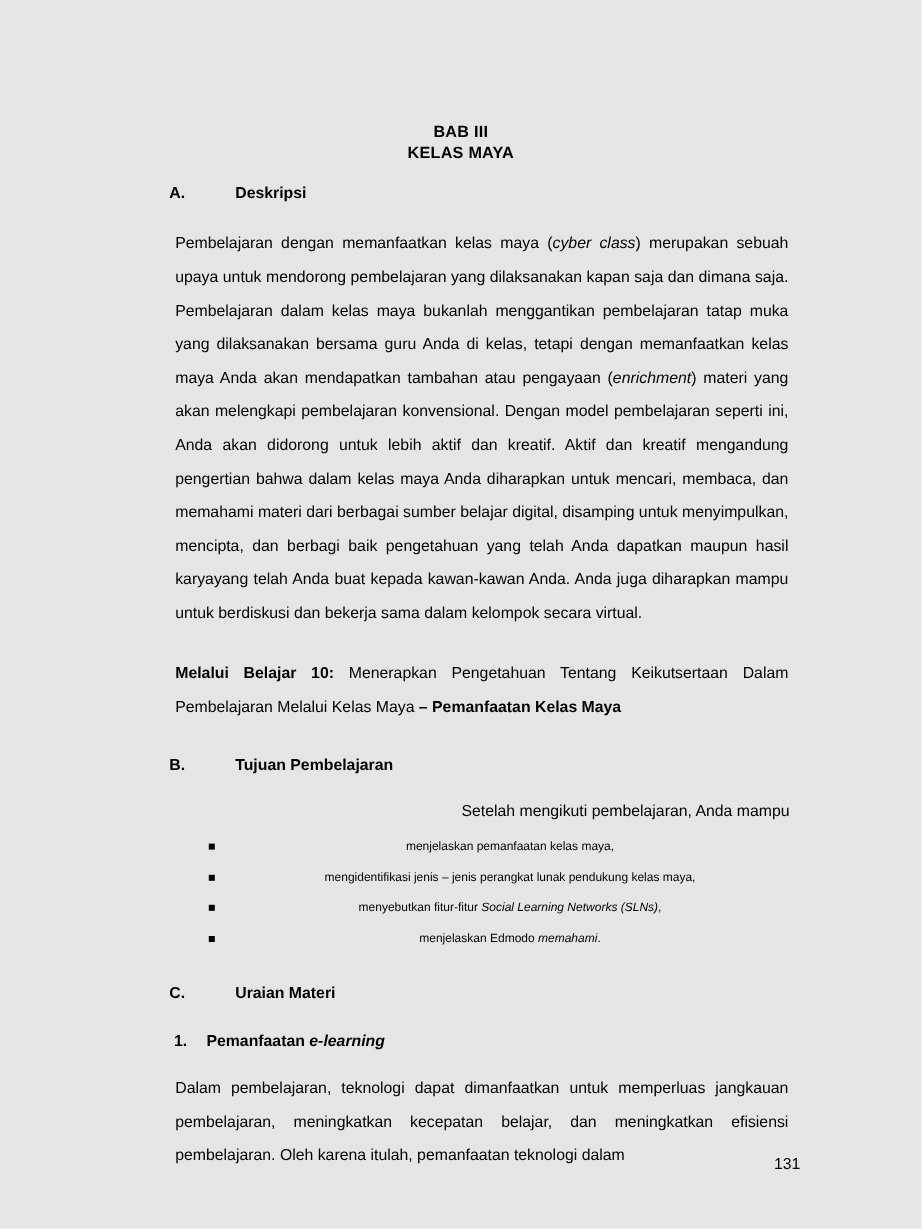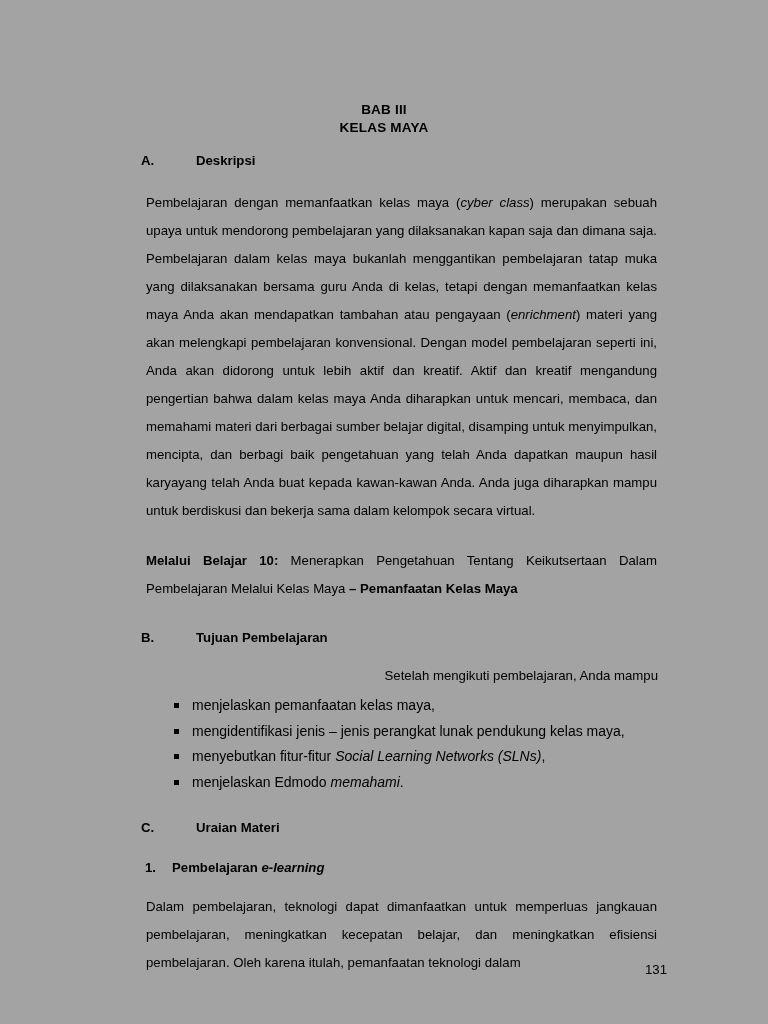--- a/index.html
+++ b/index.html
@@ -10,21 +10,21 @@
   }
   body {
     font-family: "Liberation Sans", sans-serif;
     color: #000000;
   }
   .page {
     position: relative;
     width: 768px;
     height: 1024px;
     margin: 0 auto;
-    background: #a3a3a3;
+    background: #e5e5e5;
     overflow: hidden;
     box-sizing: border-box;
   }
 
   
   .chapter-heading {
     position: absolute;
     left: 0;
     top: 101px;
     width: 768px;
@@ -96,24 +96,24 @@
   }
 
   
   .bullet-list {
     list-style: none;
     margin: 0;
     padding: 0;
   }
   .bullet-list li {
     position: relative;
-    font-size: 14px;
+    font-size: 10px;
     line-height: 25.5px;
     padding-left: 51px;
-    text-align: left;
+    text-align: center;
   }
   .bullet-list li .bullet-mark {
     position: absolute;
     left: 33px;
     top: 0;
     font-size: 13.2px;
     line-height: 25.5px;
   }
   .bullet-list li i { }
 
@@ -204,21 +204,21 @@
 
     <div class="section-heading">
       <span class="marker">C.</span>
       <span class="heading-text">Uraian Materi</span>
     </div>
 
     <div class="gap-c-to-1"></div>
 
     <div class="sub-heading">
       <span class="marker">1.</span>
-      <span class="heading-text"><span>Pembelajaran </span><i>e-learning</i></span>
+      <span class="heading-text"><span>Pemanfaatan </span><i>e-learning</i></span>
     </div>
 
     <div class="gap-1-to-p"></div>
 
     <p class="body-par">Dalam pembelajaran, teknologi dapat dimanfaatkan untuk memperluas jangkauan pembelajaran, meningkatkan kecepatan belajar, dan meningkatkan efisiensi pembelajaran. Oleh karena itulah, pemanfaatan teknologi dalam</p>
 
   </div>
 
   <div class="page-number">131</div>
 

